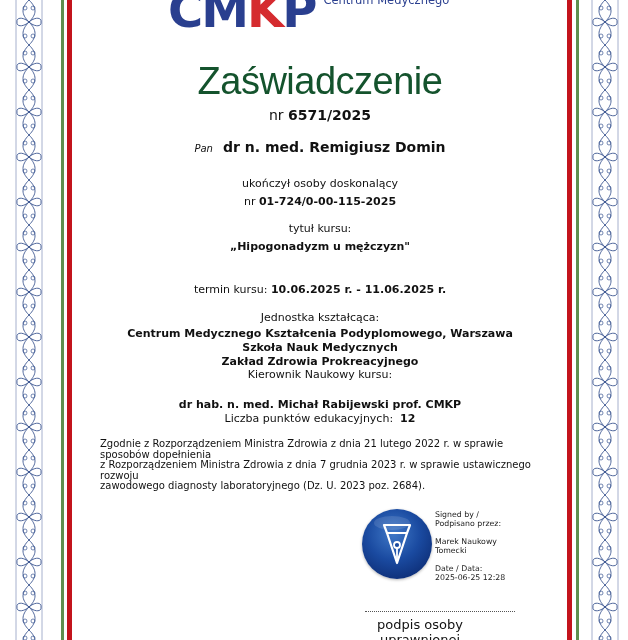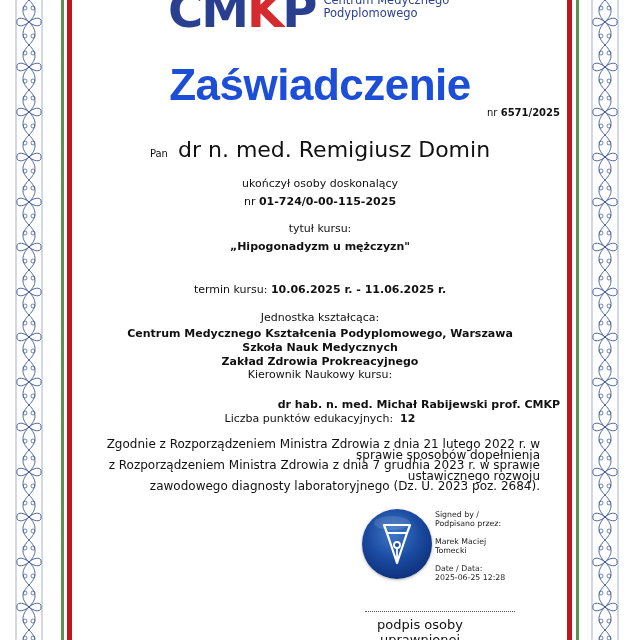--- a/index.html
+++ b/index.html
@@ -15,28 +15,28 @@
     .s-red-l { left:67px; width:5px; background:#c3141c; }
     .s-red-r { left:567px; width:5px; background:#c3141c; }
     .s-green-r { left:576px; width:3px; background:#5f8f4e; }
 
     .logo { position:absolute; top:-14px; left:168px; display:flex; align-items:flex-start; }
     .logo-mark { font-family:"DejaVu Sans", sans-serif; font-weight:bold; font-size:48px; letter-spacing:-2px; color:#2a3f8f; line-height:48px; }
     .logo-mark .k { color:#d52b2f; }
     .logo-text { margin-left:8px; margin-top:8px; font-family:"DejaVu Sans", sans-serif; font-size:11.5px; line-height:13px; color:#2a3f8f; }
 
     .content { position:absolute; left:80px; width:480px; top:0; text-align:center; }
-    .title { position:absolute; top:60px; left:0; width:100%; font-family:"Liberation Sans", sans-serif; font-weight:bold; font-size:44px; color:#1d4ed8; letter-spacing:-0.5px; }
-    .nr { position:absolute; top:107px; left:0; width:100%; font-size:10px;text-align:right; }
+    .title { position:absolute; top:60px; left:0; width:100%; font-family:"Liberation Sans", sans-serif; font-weight:normal; font-size:38px; color:#14532d; letter-spacing:-0.5px; }
+    .nr { position:absolute; top:107px; left:0; width:100%; font-size:14px; }
     .name-row { position:absolute; top:137px; left:0; width:100%; }
-    .name-row .pan { font-size:10px; margin-right:10px; }
-    .name-row .name { font-weight:normal; font-size:22px; }
+    .name-row .pan { font-size:10px; margin-right:10px;font-style:italic; }
+    .name-row .name { font-weight:bold; font-size:14px; }
     .line { position:absolute; left:0; width:100%; font-size:11px; line-height:14px; }
     b { font-weight:bold; }
-    .legal { position:absolute; top:439px; left:20px; width:440px; font-size:12px; line-height:10.5px; text-align:right; }
+    .legal { position:absolute; top:439px; left:20px; width:440px; font-size:10px; line-height:10.5px; text-align:left; }
 
     .sig-icon { position:absolute; left:362px; top:509px; width:70px; height:70px; border-radius:50%;
       background:radial-gradient(circle at 45% 35%, #3f78c7 0%, #1a4aa0 45%, #0e2f78 80%, #0a2260 100%);
       box-shadow:0 1px 3px rgba(0,0,0,0.3); }
     .sig-icon svg { position:absolute; left:0; top:0; }
     .sig-text { position:absolute; left:435px; top:510px; font-family:"DejaVu Sans", sans-serif; font-size:7.8px; line-height:9px; color:#222; }
     .sig-text .gap { height:9px; }
     .dots { position:absolute; left:365px; top:611px; width:150px; border-top:1px dotted #555; }
     .sig-caption { position:absolute; left:345px; top:617px; width:150px; text-align:center; font-size:13px; }
   </style>
@@ -68,21 +68,20 @@
 <div class="stripe s-red-l"></div>
 <div class="stripe s-red-r"></div>
 <div class="stripe s-green-r"></div>
 
 <div class="logo">
   <div class="logo-mark">
     <span>C</span><span>M</span><span class="k">K</span><span>P</span>
   </div>
   <div class="logo-text">
     <div>Centrum Medycznego</div>
-    <div>Podyplomowego</div>
   </div>
 </div>
 
 <div class="content">
   <div class="title">Zaświadczenie</div>
   <div class="nr">
     <span>nr</span>
     <b>6571/2025</b>
   </div>
   <div class="name-row">
@@ -102,21 +101,21 @@
     <span>termin kursu:</span>
     <b>10.06.2025 r. - 11.06.2025 r.</b>
   </div>
 
   <div class="line" style="top:311px;">Jednostka kształcąca:</div>
   <div class="line" style="top:327px;"><b>Centrum Medycznego Kształcenia Podyplomowego, Warszawa</b></div>
   <div class="line" style="top:341px;"><b>Szkoła Nauk Medycznych</b></div>
   <div class="line" style="top:355px;text-align:center;"><b>Zakład Zdrowia Prokreacyjnego</b></div>
 
   <div class="line" style="top:368px;">Kierownik Naukowy kursu:</div>
-  <div class="line" style="top:398px;text-align:right;"><b>dr hab. n. med. Michał Rabijewski prof. CMKP</b></div>
+  <div class="line" style="top:398px;"><b>dr hab. n. med. Michał Rabijewski prof. CMKP</b></div>
   <div class="line" style="top:412px;">
     <span>Liczba punktów edukacyjnych:</span>&nbsp;
     <b>12</b>
   </div>
 
   <div class="legal">
     <div>Zgodnie z Rozporządzeniem Ministra Zdrowia z dnia 21 lutego 2022 r. w sprawie sposobów dopełnienia</div>
     <div>z Rozporządzeniem Ministra Zdrowia z dnia 7 grudnia 2023 r. w sprawie ustawicznego rozwoju</div>
     <div>zawodowego diagnosty laboratoryjnego (Dz. U. 2023 poz. 2684).</div>
   </div>
@@ -128,20 +127,20 @@
     <path d="M25 24 L35 54 L45 24" fill="none" stroke="#ffffff" stroke-width="2.2" stroke-linejoin="round"></path>
     <line x1="35" y1="38" x2="35" y2="52" stroke="#ffffff" stroke-width="1.8"></line>
     <circle cx="35" cy="36" r="3" fill="#1a4aa0" stroke="#ffffff" stroke-width="1.8"></circle>
     <ellipse cx="30" cy="14" rx="18" ry="7" fill="rgba(255,255,255,0.12)"></ellipse>
   </svg>
 </div>
 <div class="sig-text">
   <div>Signed by /</div>
   <div>Podpisano przez:</div>
   <div class="gap"></div>
-  <div>Marek Maciej</div>
+  <div>Marek Naukowy</div>
   <div>Tomecki</div>
   <div class="gap"></div>
   <div>Date / Data:</div>
   <div>2025-06-25 12:28</div>
 </div>
 <div class="dots"></div>
 <div class="sig-caption">podpis osoby uprawnionej</div>
 
 </body></html>

